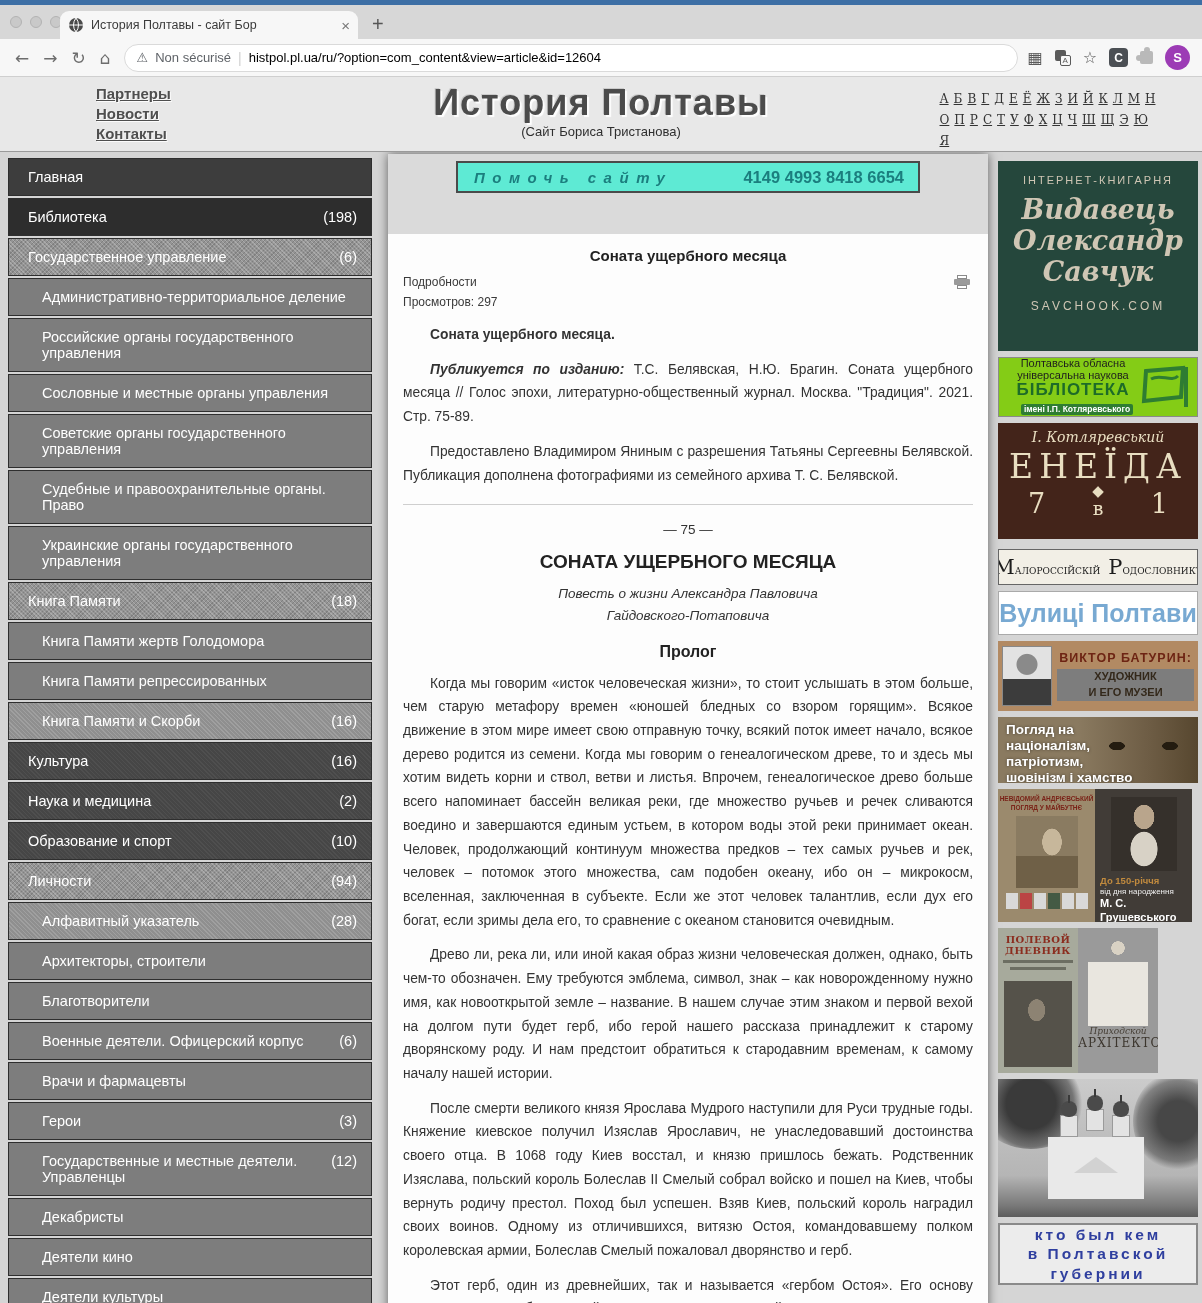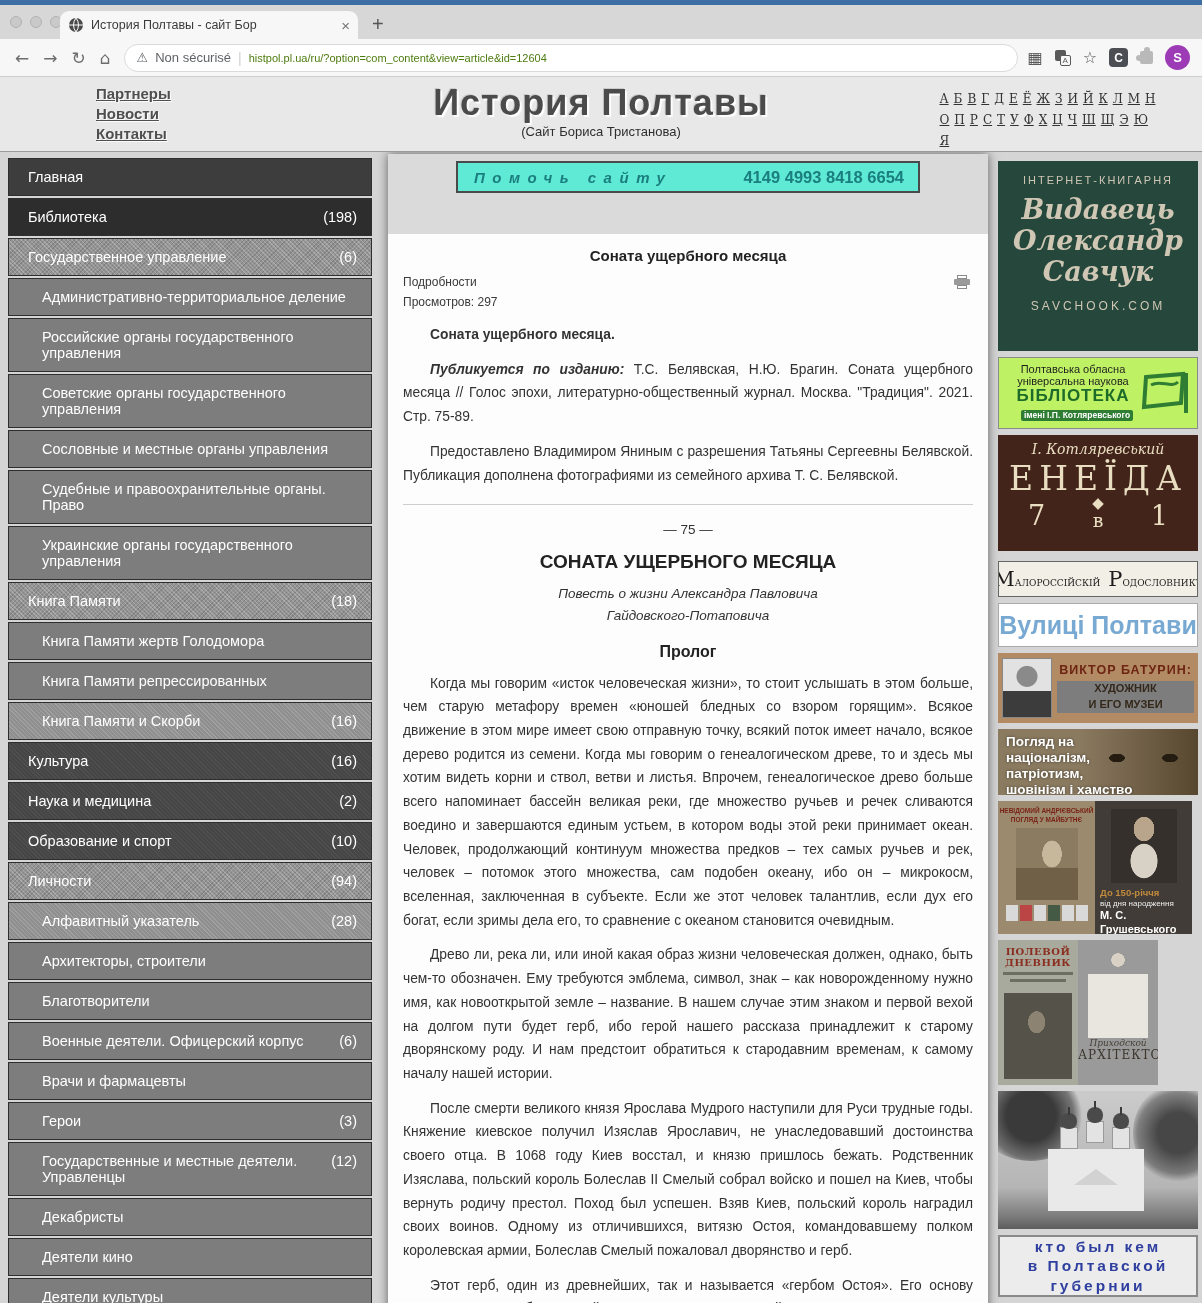--- a/index.html
+++ b/index.html
@@ -17,21 +17,21 @@
   .tab-close { color:#777; font-size:15px; line-height:1; }
   .newtab { position:absolute; left:372px; top:8px; font-size:20px; color:#555; }
   .toolbar { height:38px; background:#f7f7f7; display:flex; align-items:center; padding:0 8px;
              border-bottom:1px solid #cfcfcf; }
   .nav-ic { font-family:"DejaVu Sans",sans-serif; font-size:17px; color:#6d6d6d; margin:0 7px; }
   .omnibox { flex:1; height:28px; margin:0 10px 0 6px; background:#ffffff; border:1px solid #dadada;
              border-radius:14px; display:flex; align-items:center; padding:0 12px; gap:7px; }
   .warn { font-size:13px; color:#5f6368; }
   .sec-label { font-size:13px; color:#5f6368; white-space:nowrap; }
   .om-div { color:#d0d0d0; font-size:14px; }
-  .url { font-size:11px; color:#4d7c0f; white-space:nowrap; overflow:hidden; }
+  .url { font-size:13px; color:#000000; white-space:nowrap; overflow:hidden; }
   .right-ics { display:flex; align-items:center; gap:12px; padding-right:4px; }
   .ric { font-family:"DejaVu Sans",sans-serif; font-size:16px; color:#5a5a5a; }
   .tr-ic { position:relative; width:16px; height:16px; }
   .tr-ic .b1 { position:absolute; left:0; top:0; width:11px; height:11px; background:#5a5a5a; border-radius:2px; }
   .tr-ic .b2 { position:absolute; right:0; bottom:0; width:11px; height:11px; background:#f7f7f7;
                border:1.5px solid #5a5a5a; border-radius:2px; font-size:8px; color:#5a5a5a;
                display:flex; align-items:center; justify-content:center; }
   .cbadge { width:19px; height:19px; background:#4b4f54; color:#fff; border-radius:4px; font-size:12px;
             font-weight:bold; display:flex; align-items:center; justify-content:center; }
   .puzzle { position:relative; width:13px; height:13px; background:#b9b9b9; border-radius:2px; }
@@ -99,21 +99,21 @@
   .a-subheading { text-align:center; font-style:italic; font-size:13.5px; color:#333; line-height:1.6; white-space:pre-line; }
   .a-section { text-align:center; font-size:16px; font-weight:bold; color:#222; margin:16px 0 4px; }
 
   
   .bnr { margin-bottom:6px; cursor:pointer; overflow:hidden; }
   .savchuk { height:190px; background:#25473c; text-align:center; color:#cfc6b4; padding-top:13px; }
   .savchuk .top { font-size:11px; letter-spacing:2px; }
   .savchuk .script { font-family:"DejaVu Serif",serif; font-style:italic; font-weight:bold; font-size:27px;
                      line-height:1.15; margin-top:8px; white-space:pre-line; }
   .savchuk .bottom { font-size:12px; letter-spacing:3px; margin-top:12px; }
-  .library { height:72px; background:#bef264; border:1px solid #8a8a8a; display:flex; align-items:center; padding:4px 6px; }
+  .library { height:60px; background:#84cc16; border:1px solid #8a8a8a; display:flex; align-items:center; padding:4px 6px; }
   .library .txt { flex:1; text-align:center; line-height:1.05; }
   .library .l1 { font-size:11px; color:#1e1e1e; }
   .library .l3 { font-size:17px; font-weight:bold; color:#1d6b28; letter-spacing:1px; }
   .library .l4 { font-size:8.5px; font-weight:bold; color:#fff; background:#2e7d32; display:inline-block;
                  padding:1px 3px; border-radius:2px; margin-top:1px;margin-left:8px; }
   .eneida { height:116px; background:#43241a; text-align:center; color:#e9dec1; padding-top:6px; }
   .eneida .author { font-family:"DejaVu Serif",serif; font-style:italic; font-size:14px; }
   .eneida .etitle { font-size:33px; letter-spacing:6px; font-family:"DejaVu Serif",serif; margin-top:2px; }
   .eneida .row71 { display:flex; justify-content:space-between; padding:0 30px; align-items:flex-end; margin-top:-2px; }
   .eneida .n { font-size:27px; font-family:"DejaVu Serif",serif; }
@@ -249,22 +249,22 @@
 </div>
 
 <div class="content-row">
 
   <div class="sidebar" id="side-menu">
       <div class="side-item dark1"><span class="cnt"></span><span class="lbl">Главная</span></div>
       <div class="side-item dark0"><span class="cnt">(198)</span><span class="lbl">Библиотека</span></div>
       <div class="side-item hatch"><span class="cnt">(6)</span><span class="lbl">Государственное управление</span></div>
       <div class="side-item sub"><span class="cnt"></span><span class="lbl">Административно-территориальное деление</span></div>
       <div class="side-item sub"><span class="cnt"></span><span class="lbl">Российские органы государственного управления</span></div>
+      <div class="side-item sub"><span class="cnt"></span><span class="lbl">Сословные и местные органы управления</span></div>
       <div class="side-item sub"><span class="cnt"></span><span class="lbl">Советские органы государственного управления</span></div>
-      <div class="side-item sub"><span class="cnt"></span><span class="lbl">Сословные и местные органы управления</span></div>
       <div class="side-item sub"><span class="cnt"></span><span class="lbl">Судебные и правоохранительные органы. Право</span></div>
       <div class="side-item sub"><span class="cnt"></span><span class="lbl">Украинские органы государственного управления</span></div>
       <div class="side-item hatch"><span class="cnt">(18)</span><span class="lbl">Книга Памяти</span></div>
       <div class="side-item sub"><span class="cnt"></span><span class="lbl">Книга Памяти жертв Голодомора</span></div>
       <div class="side-item sub"><span class="cnt"></span><span class="lbl">Книга Памяти репрессированных</span></div>
       <div class="side-item subl"><span class="cnt">(16)</span><span class="lbl">Книга Памяти и Скорби</span></div>
       <div class="side-item dark2"><span class="cnt">(16)</span><span class="lbl">Культура</span></div>
       <div class="side-item dark2"><span class="cnt">(2)</span><span class="lbl">Наука и медицина</span></div>
       <div class="side-item dark2"><span class="cnt">(10)</span><span class="lbl">Образование и спорт</span></div>
       <div class="side-item hatch"><span class="cnt">(94)</span><span class="lbl">Личности</span></div>

